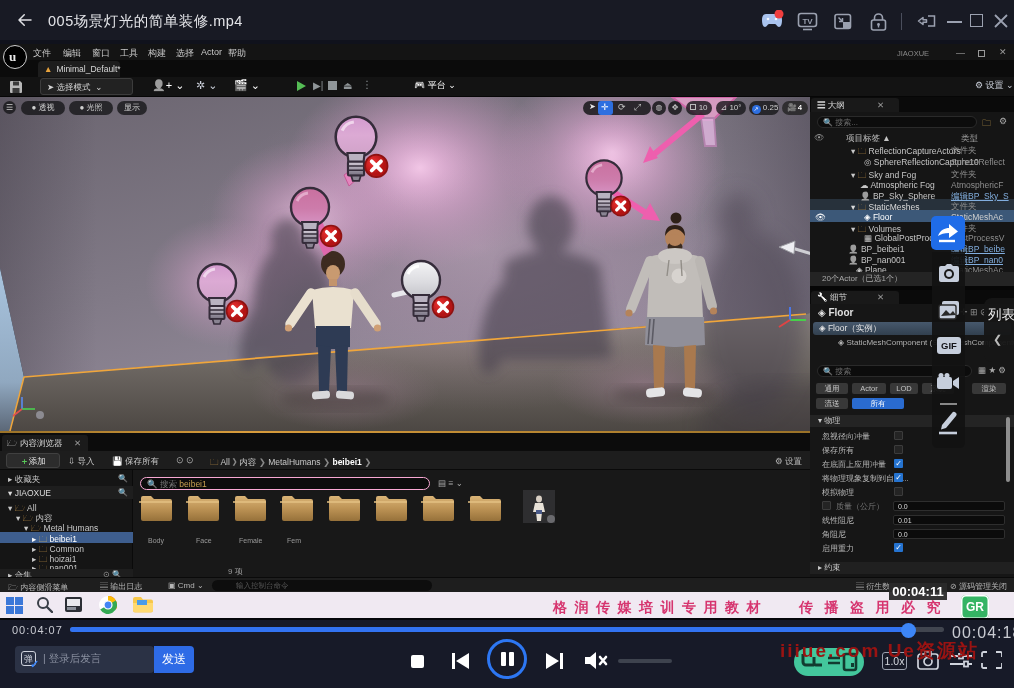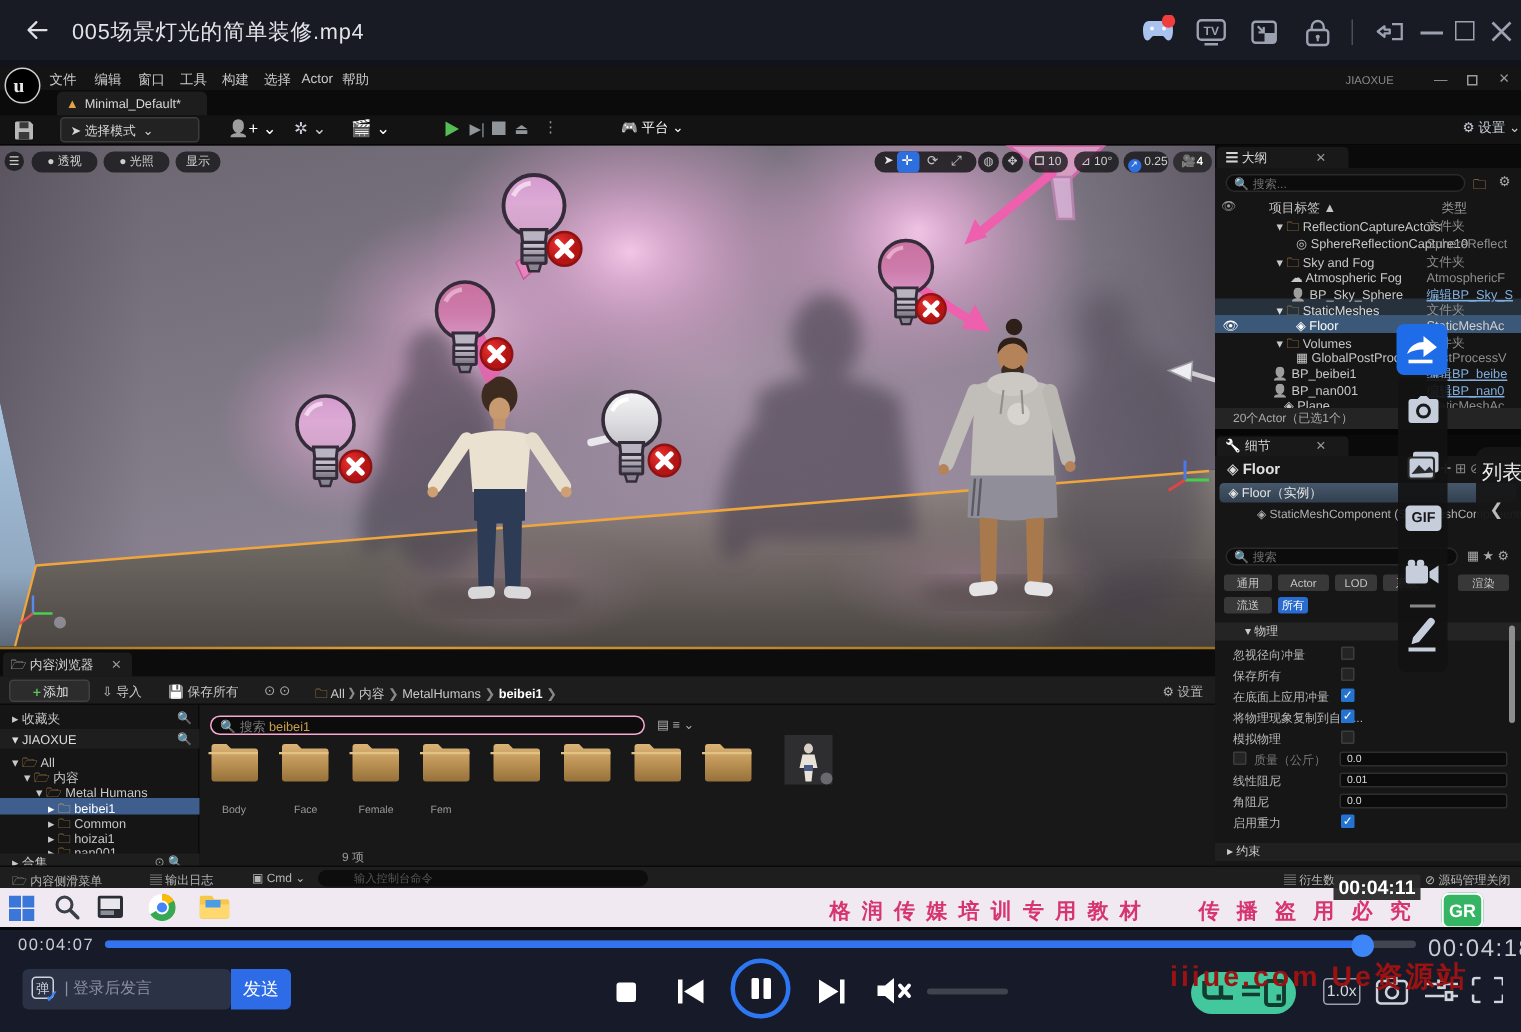--- a/index.html
+++ b/index.html
@@ -8,21 +8,21 @@
 .abs{position:absolute;}
 
 #topbar{position:absolute;left:0;top:0;width:1014px;height:40px;background:#181a24;}
 #backarrow{position:absolute;left:16px;top:11px;width:18px;height:18px;}
 #title{position:absolute;left:48px;top:12px;font-size:14.5px;color:#e3e4e8;letter-spacing:.5px;}
 .tico{position:absolute;top:12px;}
 
 #uetitle{position:absolute;left:0;top:44px;width:1014px;height:16px;background:#141414;}
 .menu{position:absolute;top:3px;font-size:9px;color:#c9c9c9;}
 #uetabs{position:absolute;left:0;top:60px;width:1014px;height:17px;background:#0b0b0b;}
-#uetab{position:absolute;left:38px;top:1px;width:100px;height:16px;background:#1d1d1d;border-radius:4px 4px 0 0;color:#d8d8d8;font-size:8.5px;line-height:16px;}
+#uetab{position:absolute;left:38px;top:1px;width:82px;height:16px;background:#1d1d1d;border-radius:4px 4px 0 0;color:#d8d8d8;font-size:8.5px;line-height:16px;}
 #uetoolbar{position:absolute;left:0;top:77px;width:1014px;height:20px;background:#131313;border-bottom:1px solid #060606;}
 #statusbar{position:absolute;left:0;top:577px;width:1014px;height:15px;background:#1e1e1e;border-top:1px solid #0a0a0a;font-size:8px;color:#b5b5b5;}
 .vpill{position:absolute;top:4px;height:14px;background:rgba(22,22,25,.8);border-radius:7px;font-size:8px;color:#cfcfcf;text-align:center;line-height:14px;}
 .orow{position:absolute;left:0;width:204px;height:12.5px;font-size:8.5px;color:#c8c8c8;white-space:nowrap;}
 .orow .typ{position:absolute;left:141px;color:#8e8e8e;}
 .orow .lnk{color:#82aede;text-decoration:underline;}
 .fold{color:#cf9a4a;}
 .g{filter:grayscale(1) brightness(1.5);}
 .drow{position:absolute;font-size:8px;color:#b8b8b8;white-space:nowrap;}
 .dbtn{position:absolute;height:11px;background:#383838;border-radius:2px;font-size:7.5px;color:#c5c5c5;text-align:center;line-height:11px;}
@@ -346,22 +346,22 @@
     <div class="abs" style="left:3px;top:225px;width:198px;height:13px;background:linear-gradient(#46586c,#32404f);border-radius:3px;color:#e5e5e5;font-size:8.5px;line-height:13px"><span style="margin-left:6px">◈ Floor（实例）</span></div>
     <div class="abs" style="left:28px;top:241px;color:#b0b0b0;font-size:8px;white-space:nowrap">◈ StaticMeshComponent (StaticMeshComponent0)</div>
     <div class="abs" style="left:7px;top:268px;width:155px;height:12px;background:#0c0c0c;border:1px solid #2a2a2a;border-radius:6px;color:#6e6e6e;font-size:8px;line-height:11px"><span style="margin-left:5px">🔍 搜索</span></div>
     <div class="abs" style="left:168px;top:268px;color:#aaa;font-size:8.5px">▦ ★ ⚙</div>
     <div class="dbtn" style="left:6px;top:286px;width:32px">通用</div>
     <div class="dbtn" style="left:42px;top:286px;width:34px">Actor</div>
     <div class="dbtn" style="left:80px;top:286px;width:28px">LOD</div>
     <div class="dbtn" style="left:112px;top:286px;width:32px">系统</div>
     <div class="dbtn" style="left:162px;top:286px;width:34px">渲染</div>
     <div class="dbtn" style="left:6px;top:301px;width:32px">流送</div>
-    <div class="dbtn" style="left:42px;top:301px;width:20px;background:#2a6bcf;color:#fff">所有</div>
-    <div class="abs" style="left:0;top:318px;width:204px;height:12px;background:#242424;color:#ccc;font-size:8px;line-height:12px"><span style="margin-left:20px">▾ 物理</span></div>
+    <div class="dbtn" style="left:42px;top:301px;width:52px;background:#2a6bcf;color:#fff">所有</div>
+    <div class="abs" style="left:0;top:318px;width:204px;height:12px;background:#242424;color:#ccc;font-size:8px;line-height:12px"><span style="margin-left:8px">▾ 物理</span></div>
     <div class="drow" style="left:12px;top:334px">忽视径向冲量</div>
       <div class="chk" style="left:84px;top:334px"></div>
     <div class="drow" style="left:12px;top:348px">保存所有</div>
       <div class="chk" style="left:84px;top:348px"></div>
     <div class="drow" style="left:12px;top:362px">在底面上应用冲量</div>
       <div class="chkon" style="left:84px;top:362px">✓</div>
     <div class="drow" style="left:12px;top:376px">将物理现象复制到自主...</div>
       <div class="chkon" style="left:84px;top:376px">✓</div>
     <div class="drow" style="left:12px;top:390px">模拟物理</div>
       <div class="chk" style="left:84px;top:390px"></div>

